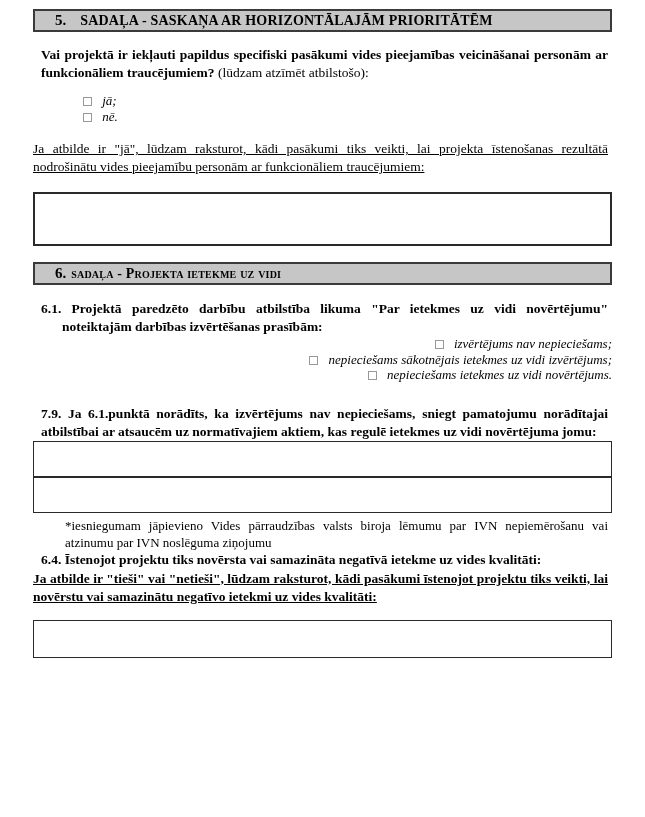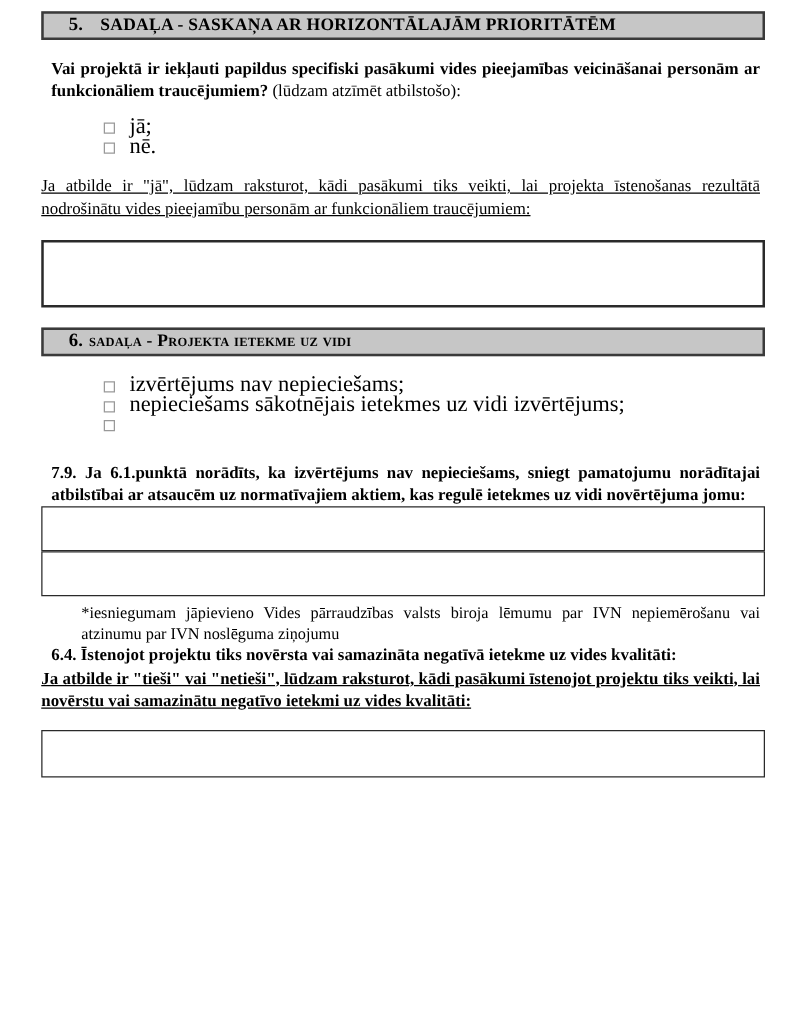--- a/index.html
+++ b/index.html
@@ -29,21 +29,21 @@
   .sec-header.tight .num{margin-right:5px;}
   .sec-header .title{font-size:14px;line-height:1;font-variant:small-caps;letter-spacing:0.2px;}
   
   .q{font-size:13.5px;line-height:18px;text-align:justify;margin:0 4px 0 8px;}
   .bold{font-weight:bold;}
   .it{font-weight:normal;}
   .hang{padding-left:21px;text-indent:-21px;}
   .note{font-size:13.5px;line-height:18px;text-align:justify;
         text-decoration:underline;margin:0 4px 0 0;}
   
-  .opts{margin-left:50px;font-size:18px;line-height:15.5px;}
+  .opts{margin-left:50px;font-size:13px;line-height:15.5px;font-style:italic;}
   .opt{white-space:nowrap;cursor:default;}
   .cb{display:inline-block;width:9px;height:9px;box-sizing:border-box;
       border:1px solid var(--checkbox-border,#999);background:#fff;
       margin-right:7px;vertical-align:-1px;}
   
   .answer-box{
     display:block;box-sizing:border-box;width:579px;
     border:1.5px solid var(--box-border,#2a2a2a);
     background:#fff;resize:none;outline:none;
     font-family:"Liberation Serif","DejaVu Serif",serif;
@@ -53,21 +53,21 @@
   .answer-box.h36{height:36px;}
   .answer-box.h38{height:38px;}
   .footnote{font-size:13px;line-height:17px;text-align:justify;margin:4px 4px 0 32px;}
   
   .mt-q1{margin-top:14px;}
   .mt-opts1{margin-top:11px;}
   .mt-note1{margin-top:16px;}
   .mt-box1{margin-top:16px;}
   .mt-h6{margin-top:16px;}
   .mt-q61{margin-top:15px;}
-  .mt-opts2{margin-top:15px;}
+  .mt-opts2{text-align:right;}
   .mt-q62{margin-top:22px;}
   .mt-q63{margin-top:17px;}
   .mt-q64{}
   .mt-note2{margin-top:1px;}
   .mt-box4{margin-top:14px;}
 </style>
 </head>
 <body>
 
 <div class="page">
@@ -95,32 +95,37 @@
 
   <p class="note mt-note1">Ja atbilde ir "jā", lūdzam raksturot, kādi pasākumi tiks veikti, lai projekta īstenošanas rezultātā nodrošinātu vides pieejamību personām ar funkcionāliem traucējumiem:</p>
 
   <textarea class="answer-box first mt-box1" style=""></textarea>
 
   <div class="sec-header tight mt-h6">
     <span class="num">6.</span>
     <span class="title">sadaļa - Projekta ietekme uz vidi</span>
   </div>
 
+  <p class="q bold hang mt-q61">
+    <span>6.1.</span>
+    <span>Projektā paredzēto darbību atbilstība likuma "Par ietekmes uz vidi novērtējumu" noteiktajām darbības izvērtēšanas prasībām:</span>
+  </p>
 
   <div class="opts mt-opts2">
     <div class="opt">
       <span class="cb"></span>
       <span>izvērtējums nav nepieciešams;</span>
     </div>
     <div class="opt">
       <span class="cb"></span>
       <span>nepieciešams sākotnējais ietekmes uz vidi izvērtējums;</span>
     </div>
     <div class="opt">
       <span class="cb"></span>
+      <span>nepieciešams ietekmes uz vidi novērtējums.</span>
     </div>
   </div>
 
   <p class="q bold mt-q62">
     <span>7.9.</span>
     <span>Ja 6.1.punktā norādīts, ka izvērtējums nav nepieciešams, sniegt pamatojumu norādītajai atbilstībai ar atsaucēm uz normatīvajiem aktiem, kas regulē ietekmes uz vidi novērtējuma jomu:</span>
   </p>
   <textarea class="answer-box h36" style=""></textarea>
 
   <textarea class="answer-box h36" style=""></textarea>

